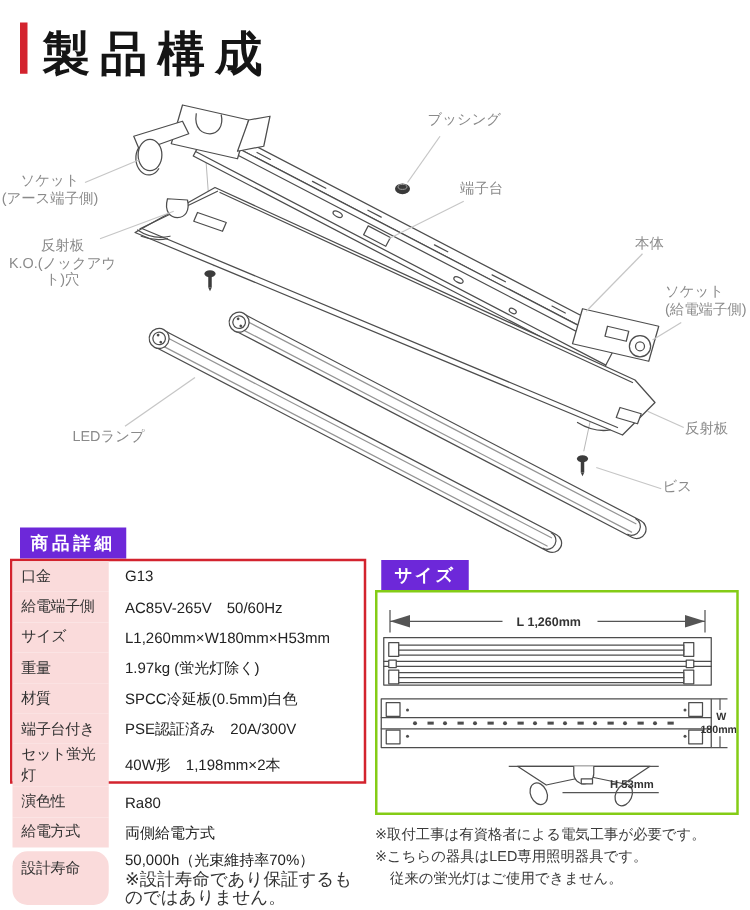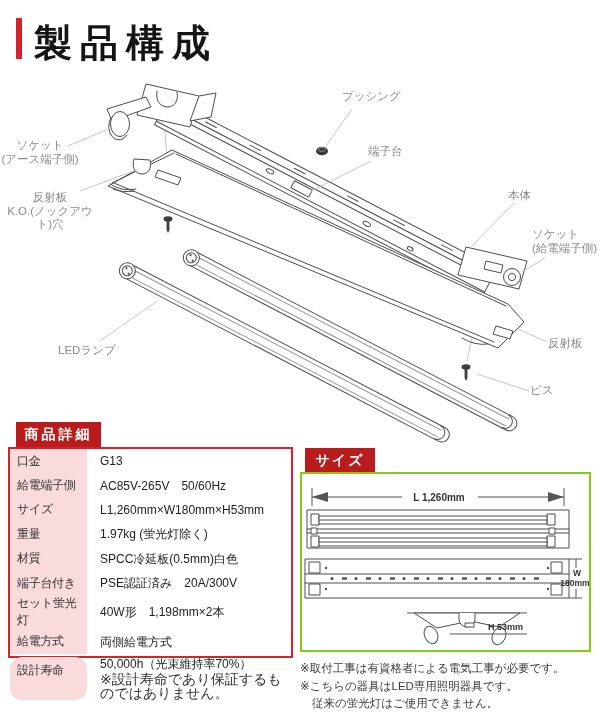--- a/index.html
+++ b/index.html
@@ -9,24 +9,24 @@
   }
   
   .accent-bar{position:absolute;left:16px;top:18px;width:6px;height:41px;background:#d3232e;}
   .page-title{position:absolute;left:34px;top:18px;font-size:38px;font-weight:900;
     letter-spacing:8px;color:#151515;margin:0;}
   
   #diagram-svg{position:absolute;left:0;top:0;}
   .dlabel{position:absolute;color:#8a8a8a;font-size:11.5px;line-height:13.5px;white-space:nowrap;}
   .dlabel.center{text-align:center;white-space:normal;}
   
-  .red-tab{position:absolute;background:#b91c1c;color:#fff;font-weight:bold;
+  .red-tab{position:absolute;background:#6d28d9;color:#fff;font-weight:bold;
     font-size:14px;letter-spacing:3px;display:flex;align-items:center;justify-content:center;}
   #details-tab{left:16px;top:422px;width:85px;height:25px;}
-  #details-table{position:absolute;left:8px;top:447px;width:285px;height:211px;
+  #details-table{position:absolute;left:8px;top:447px;width:285px;height:180px;
     border:2px solid #d3232e;background:#fff;box-sizing:border-box;display:flex;flex-direction:column;}
   .spec-row{display:flex;flex:0 0 24.4px;align-items:center;}
   .spec-row.tall{flex:1 1 auto;align-items:flex-start;padding-top:3px;}
   .spec-label{width:77px;flex:0 0 77px;align-self:stretch;background:#fadbdb;color:#333;
     font-size:12px;letter-spacing:-0.3px;display:flex;align-items:center;padding-left:7px;box-sizing:border-box;}
   .spec-row.tall .spec-label{align-items:flex-start;padding-top:5px;border-radius:12px;}
   .spec-value{font-size:12px;color:#222;padding-left:13px;line-height:14px;}
   .spec-note{font-size:14px;color:#333;margin-top:1px;}
   
   #size-tab{left:305px;top:448px;width:70px;height:25px;letter-spacing:2px;}
@@ -195,20 +195,24 @@
     <div class="spec-label">材質</div>
     <div class="spec-value">SPCC冷延板(0.5mm)白色</div>
   </div>
   <div class="spec-row">
     <div class="spec-label">端子台付き</div>
     <div class="spec-value">PSE認証済み　20A/300V</div>
   </div>
   <div class="spec-row">
     <div class="spec-label">セット蛍光灯</div>
     <div class="spec-value">40W形　1,198mm×2本</div>
+  </div>
+  <div class="spec-row">
+    <div class="spec-label">演色性</div>
+    <div class="spec-value">Ra80</div>
   </div>
   <div class="spec-row">
     <div class="spec-label">給電方式</div>
     <div class="spec-value">両側給電方式</div>
   </div>
   <div class="spec-row tall">
     <div class="spec-label">設計寿命</div>
     <div class="spec-value">
       <div>50,000h（光束維持率70%）</div>
       <div class="spec-note">※設計寿命であり保証するものではありません。</div>

